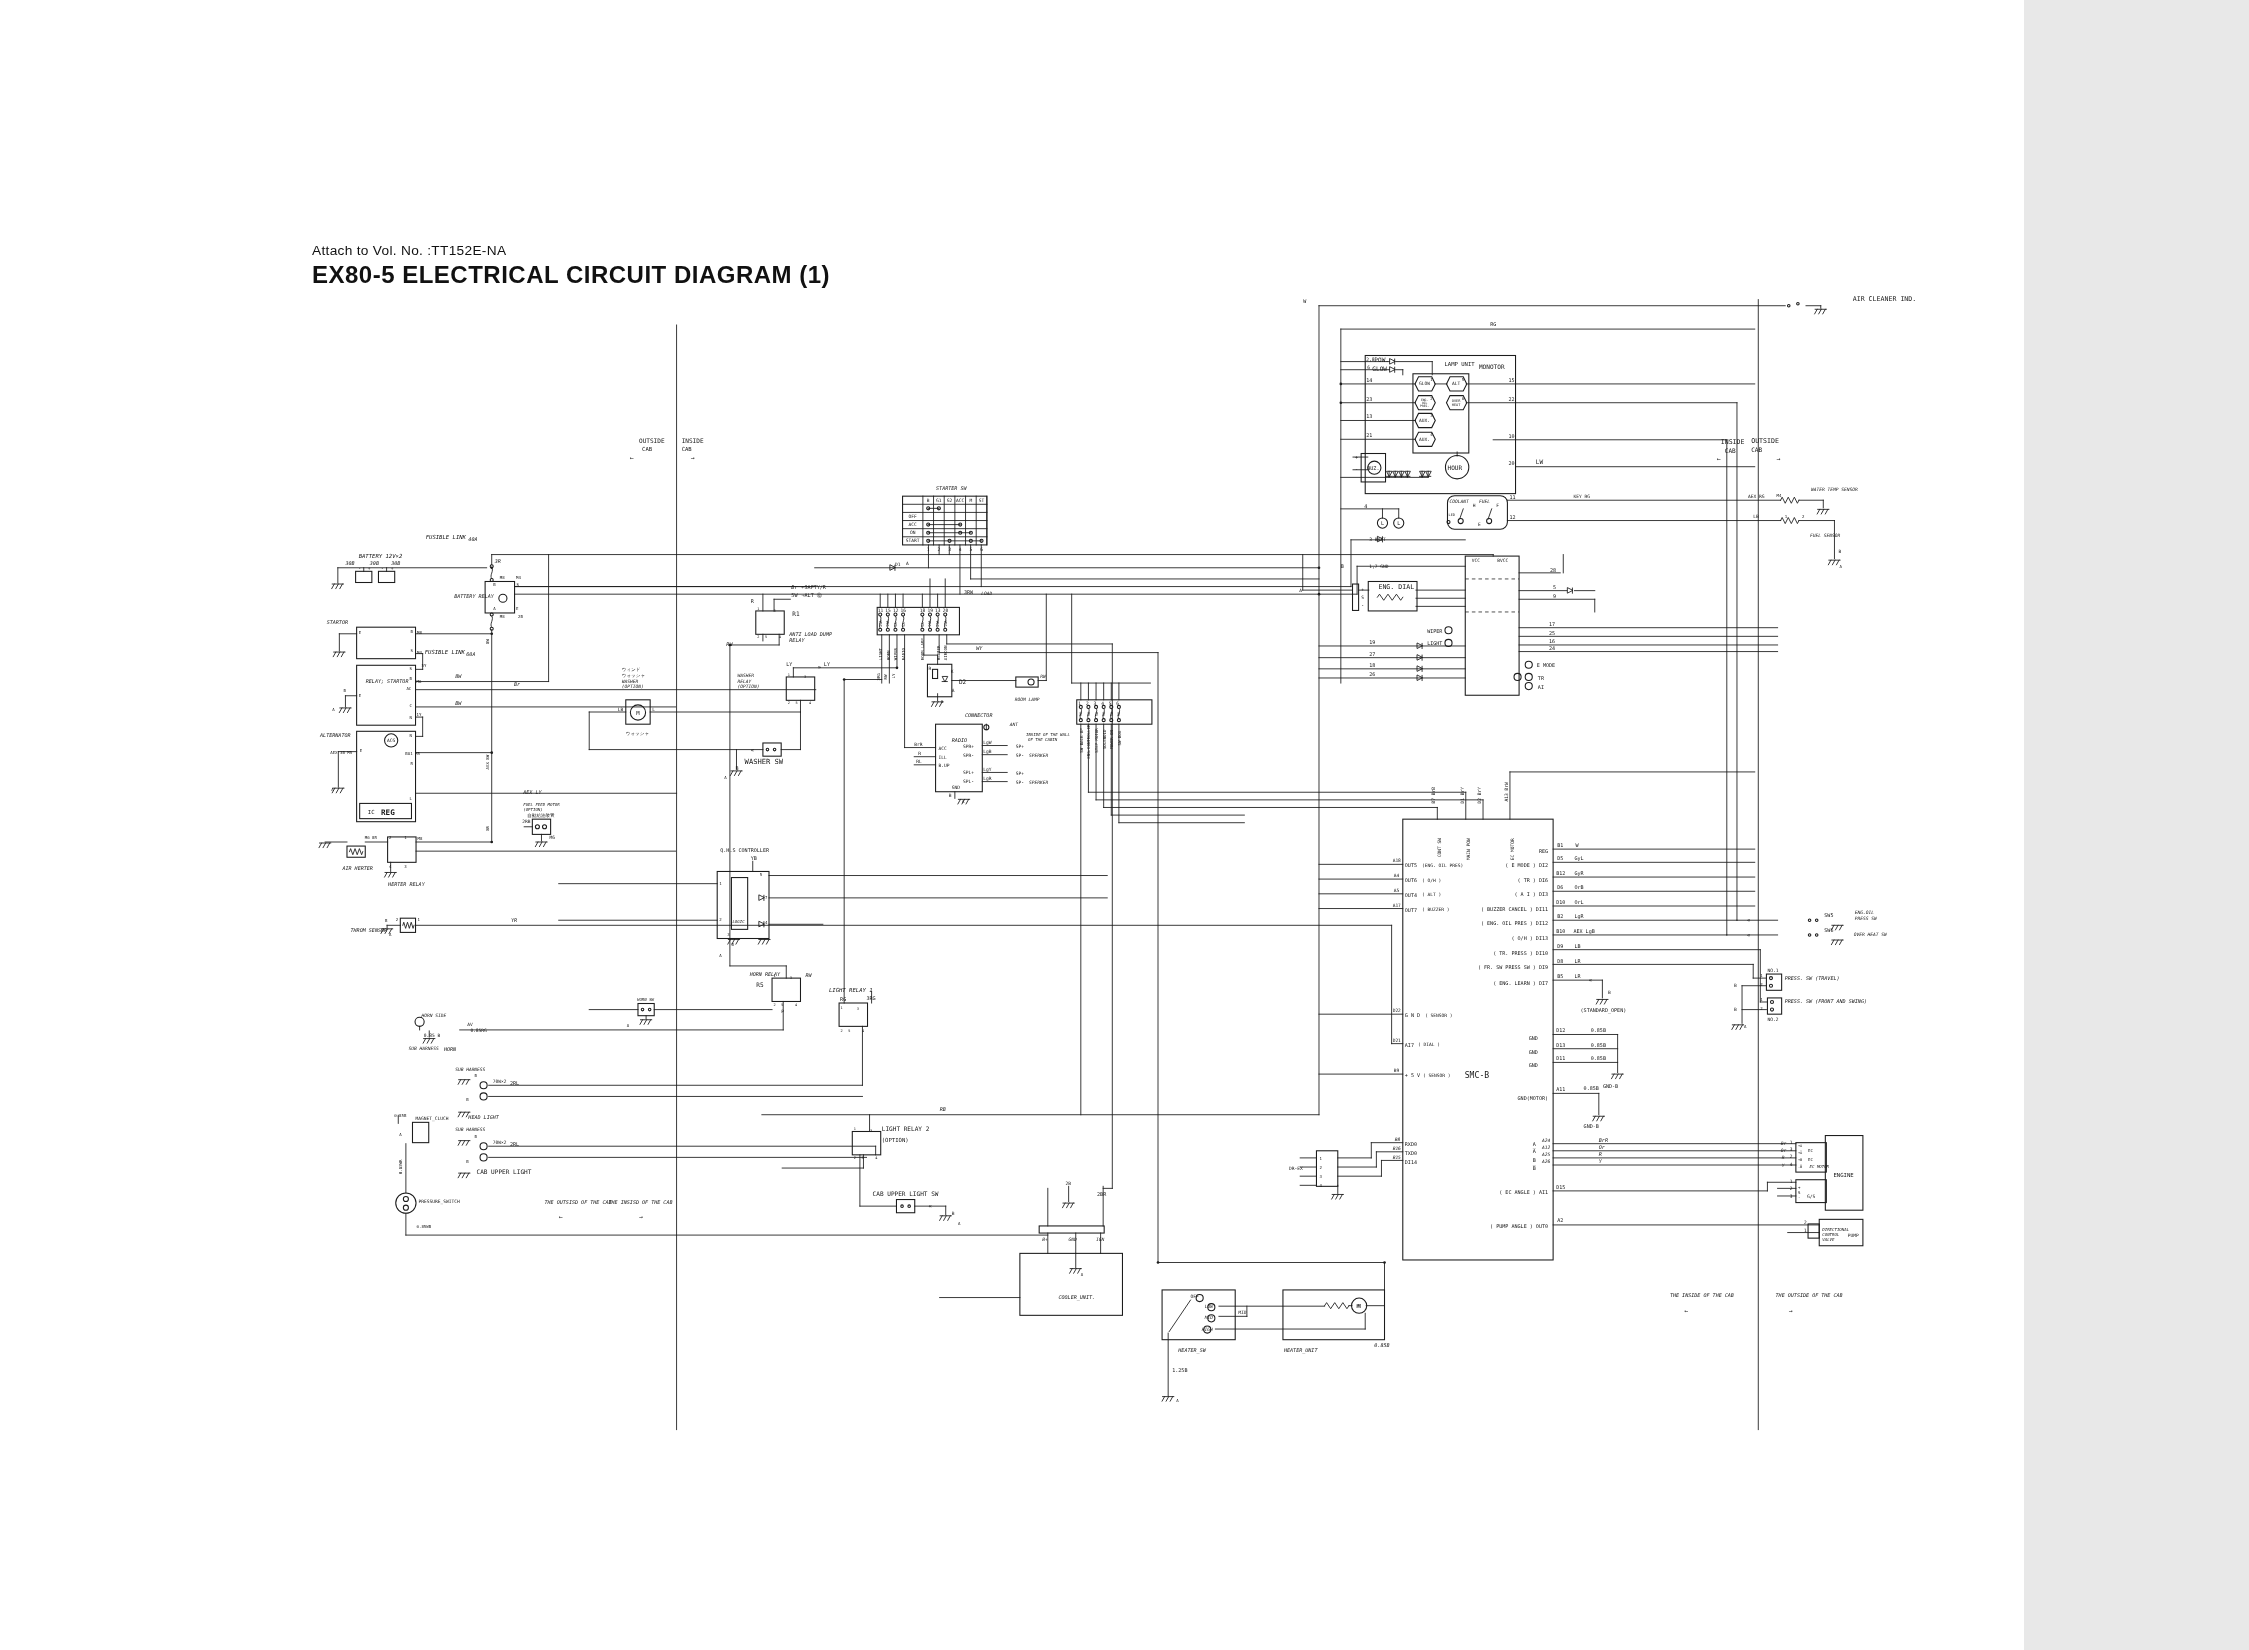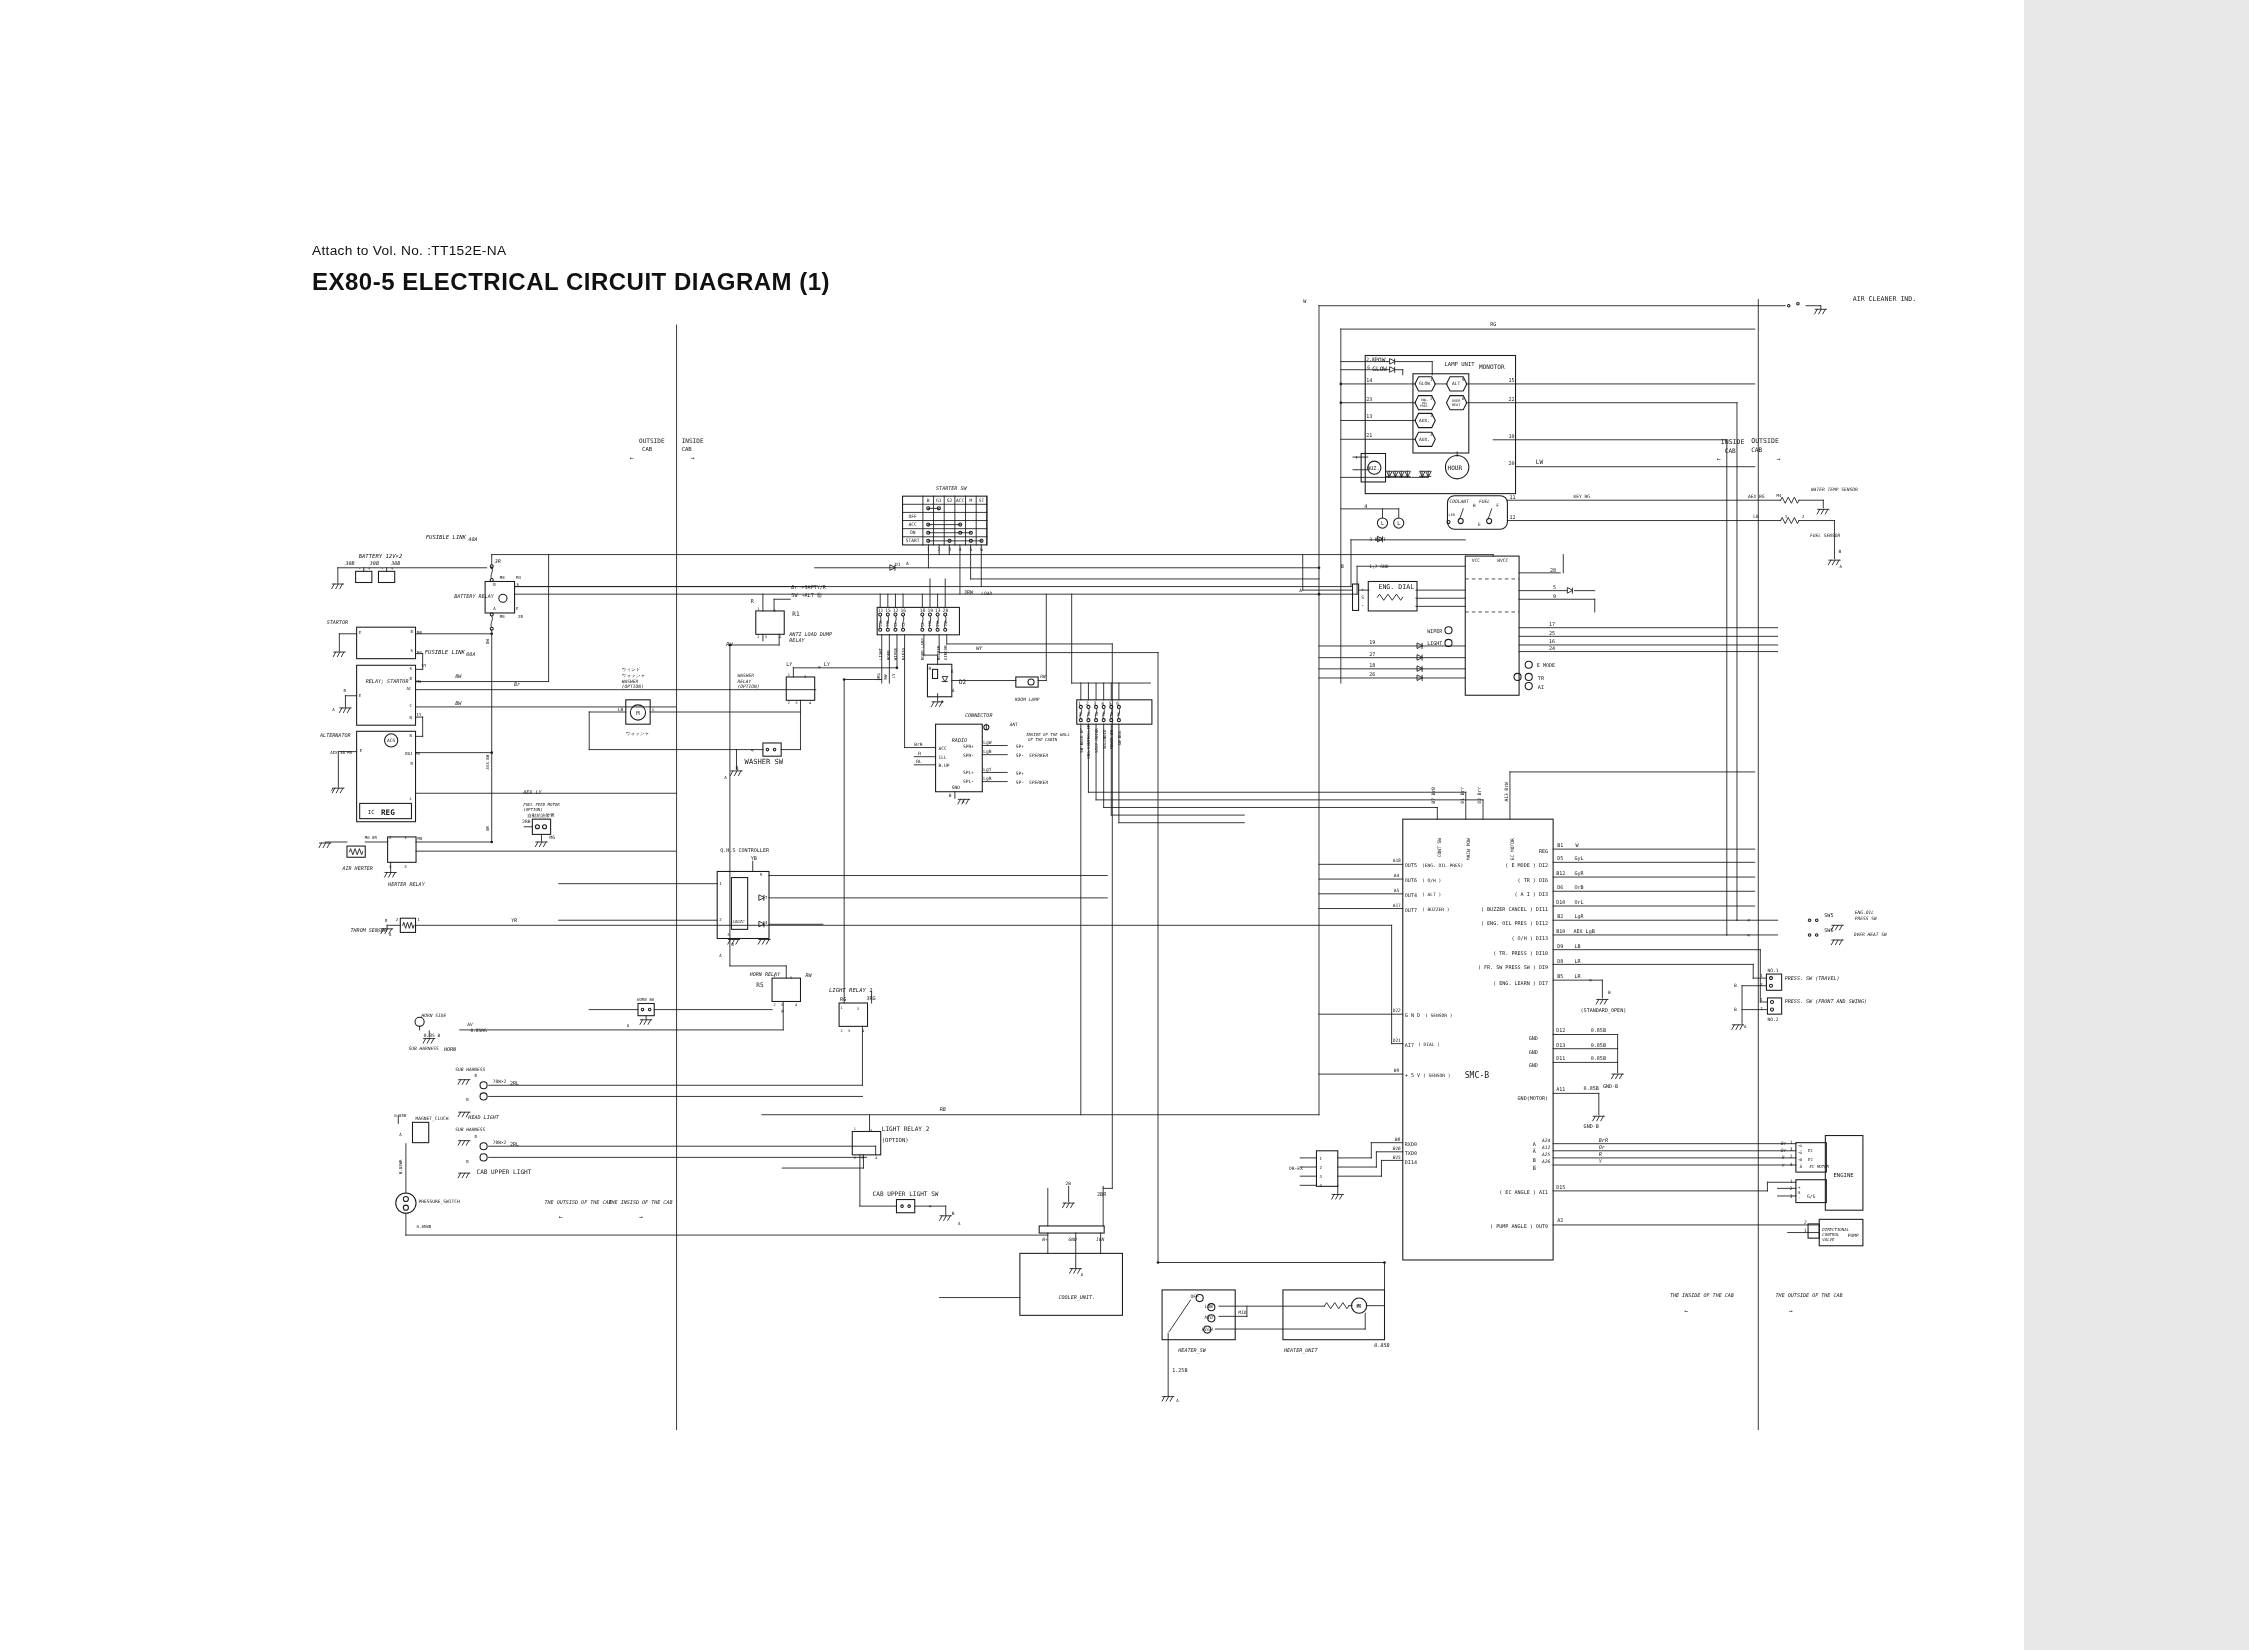--- a/index.html
+++ b/index.html
@@ -1,20 +1,20 @@
 <!DOCTYPE html>
 <html style="font-size:8.1px"><head>
 <meta charset="utf-8">
 <style>
   html,body{margin:0;padding:0;background:#e8e8e8}
   .page{position:relative;width:2024px;height:1650px;background:#ffffff;overflow:hidden;
         font-family:"Liberation Sans",sans-serif}
   .titleblock{position:absolute;left:312px;top:243px;color:#111}
   .attach{font-size:13.7px;letter-spacing:0.3px}
-  .maintitle{font-size:24px;font-weight:700;margin-top:10px;letter-spacing:0.5px}
+  .maintitle{font-size:24px;font-weight:700;margin-top:3px;letter-spacing:0.5px}
   .maintitle .model{margin-right:7.1px}
   svg#diagram{position:absolute;left:0;top:0}
   .wire{stroke:#1c1c1c;stroke-width:1.7;fill:none;stroke-linecap:square}
   .box{stroke:#1c1c1c;stroke-width:2.1;fill:none}
   .dash{stroke:#1c1c1c;stroke-width:1.5;fill:none;stroke-dasharray:7 6}
   .dot{fill:#1c1c1c;stroke:none}
   text{font-family:"DejaVu Sans Mono","DejaVu Sans",monospace;fill:#161616}
   .it{font-style:italic}
   .bd{font-weight:bold}
 </style>

